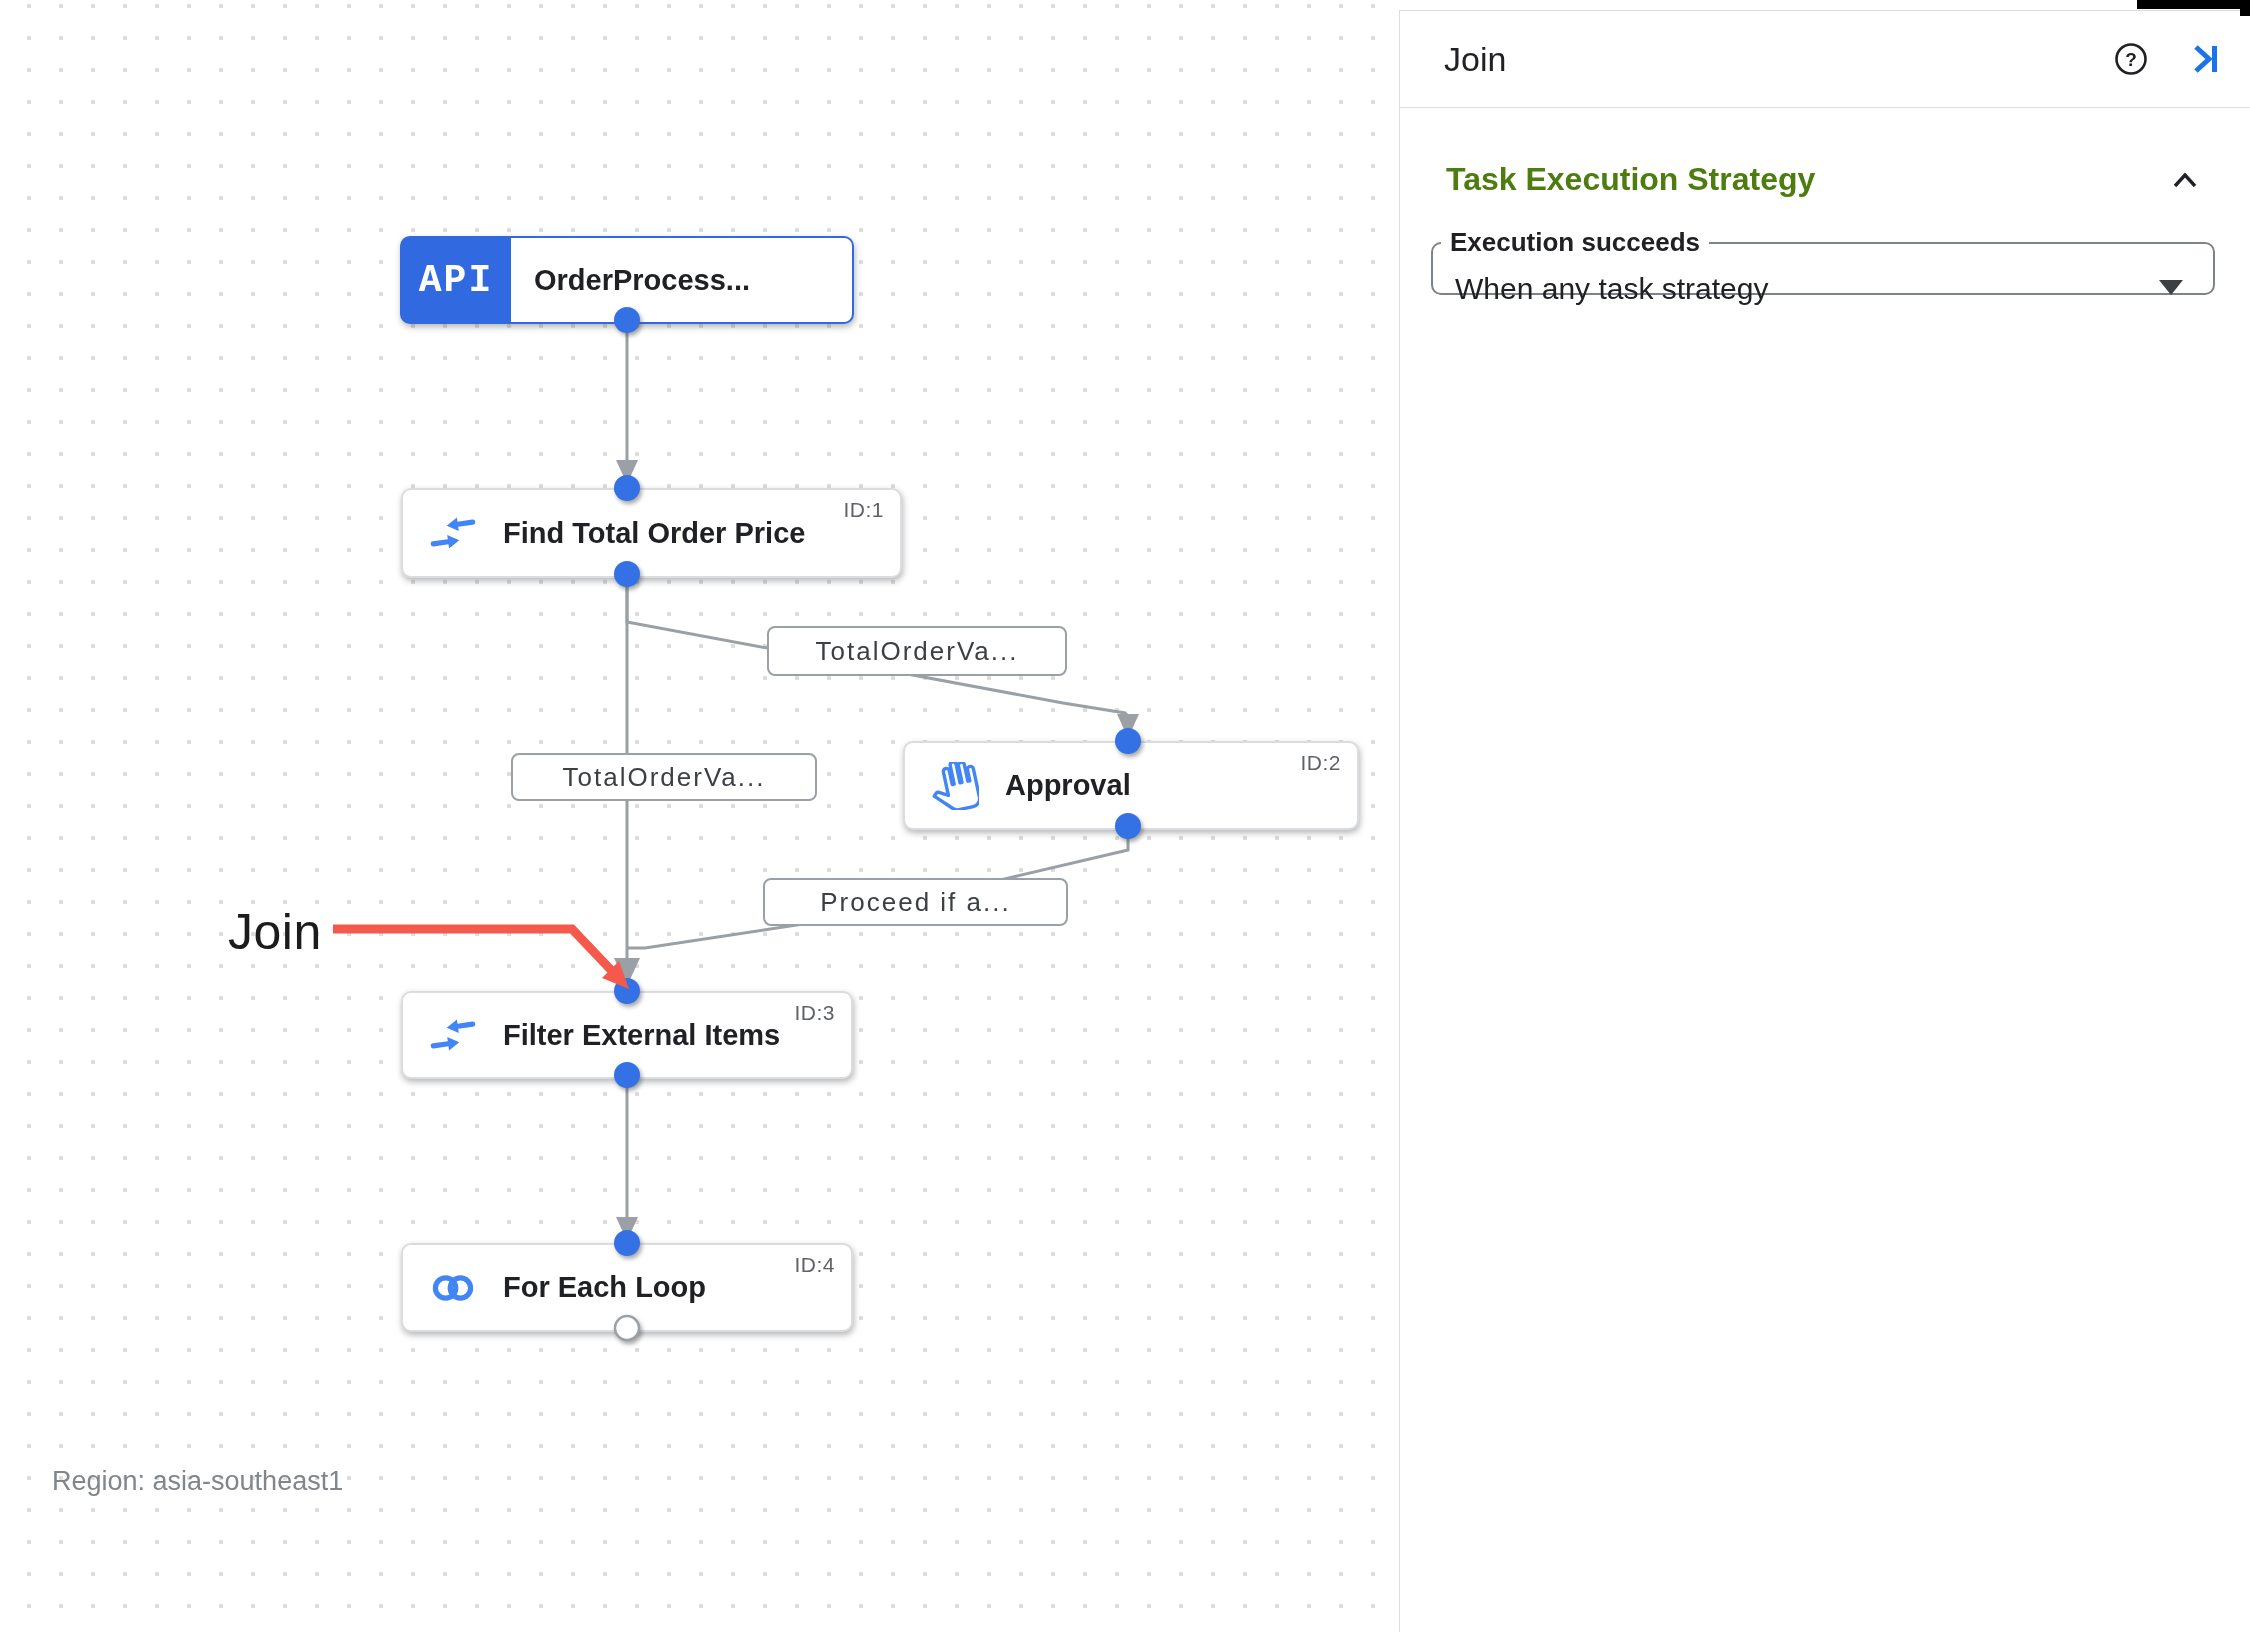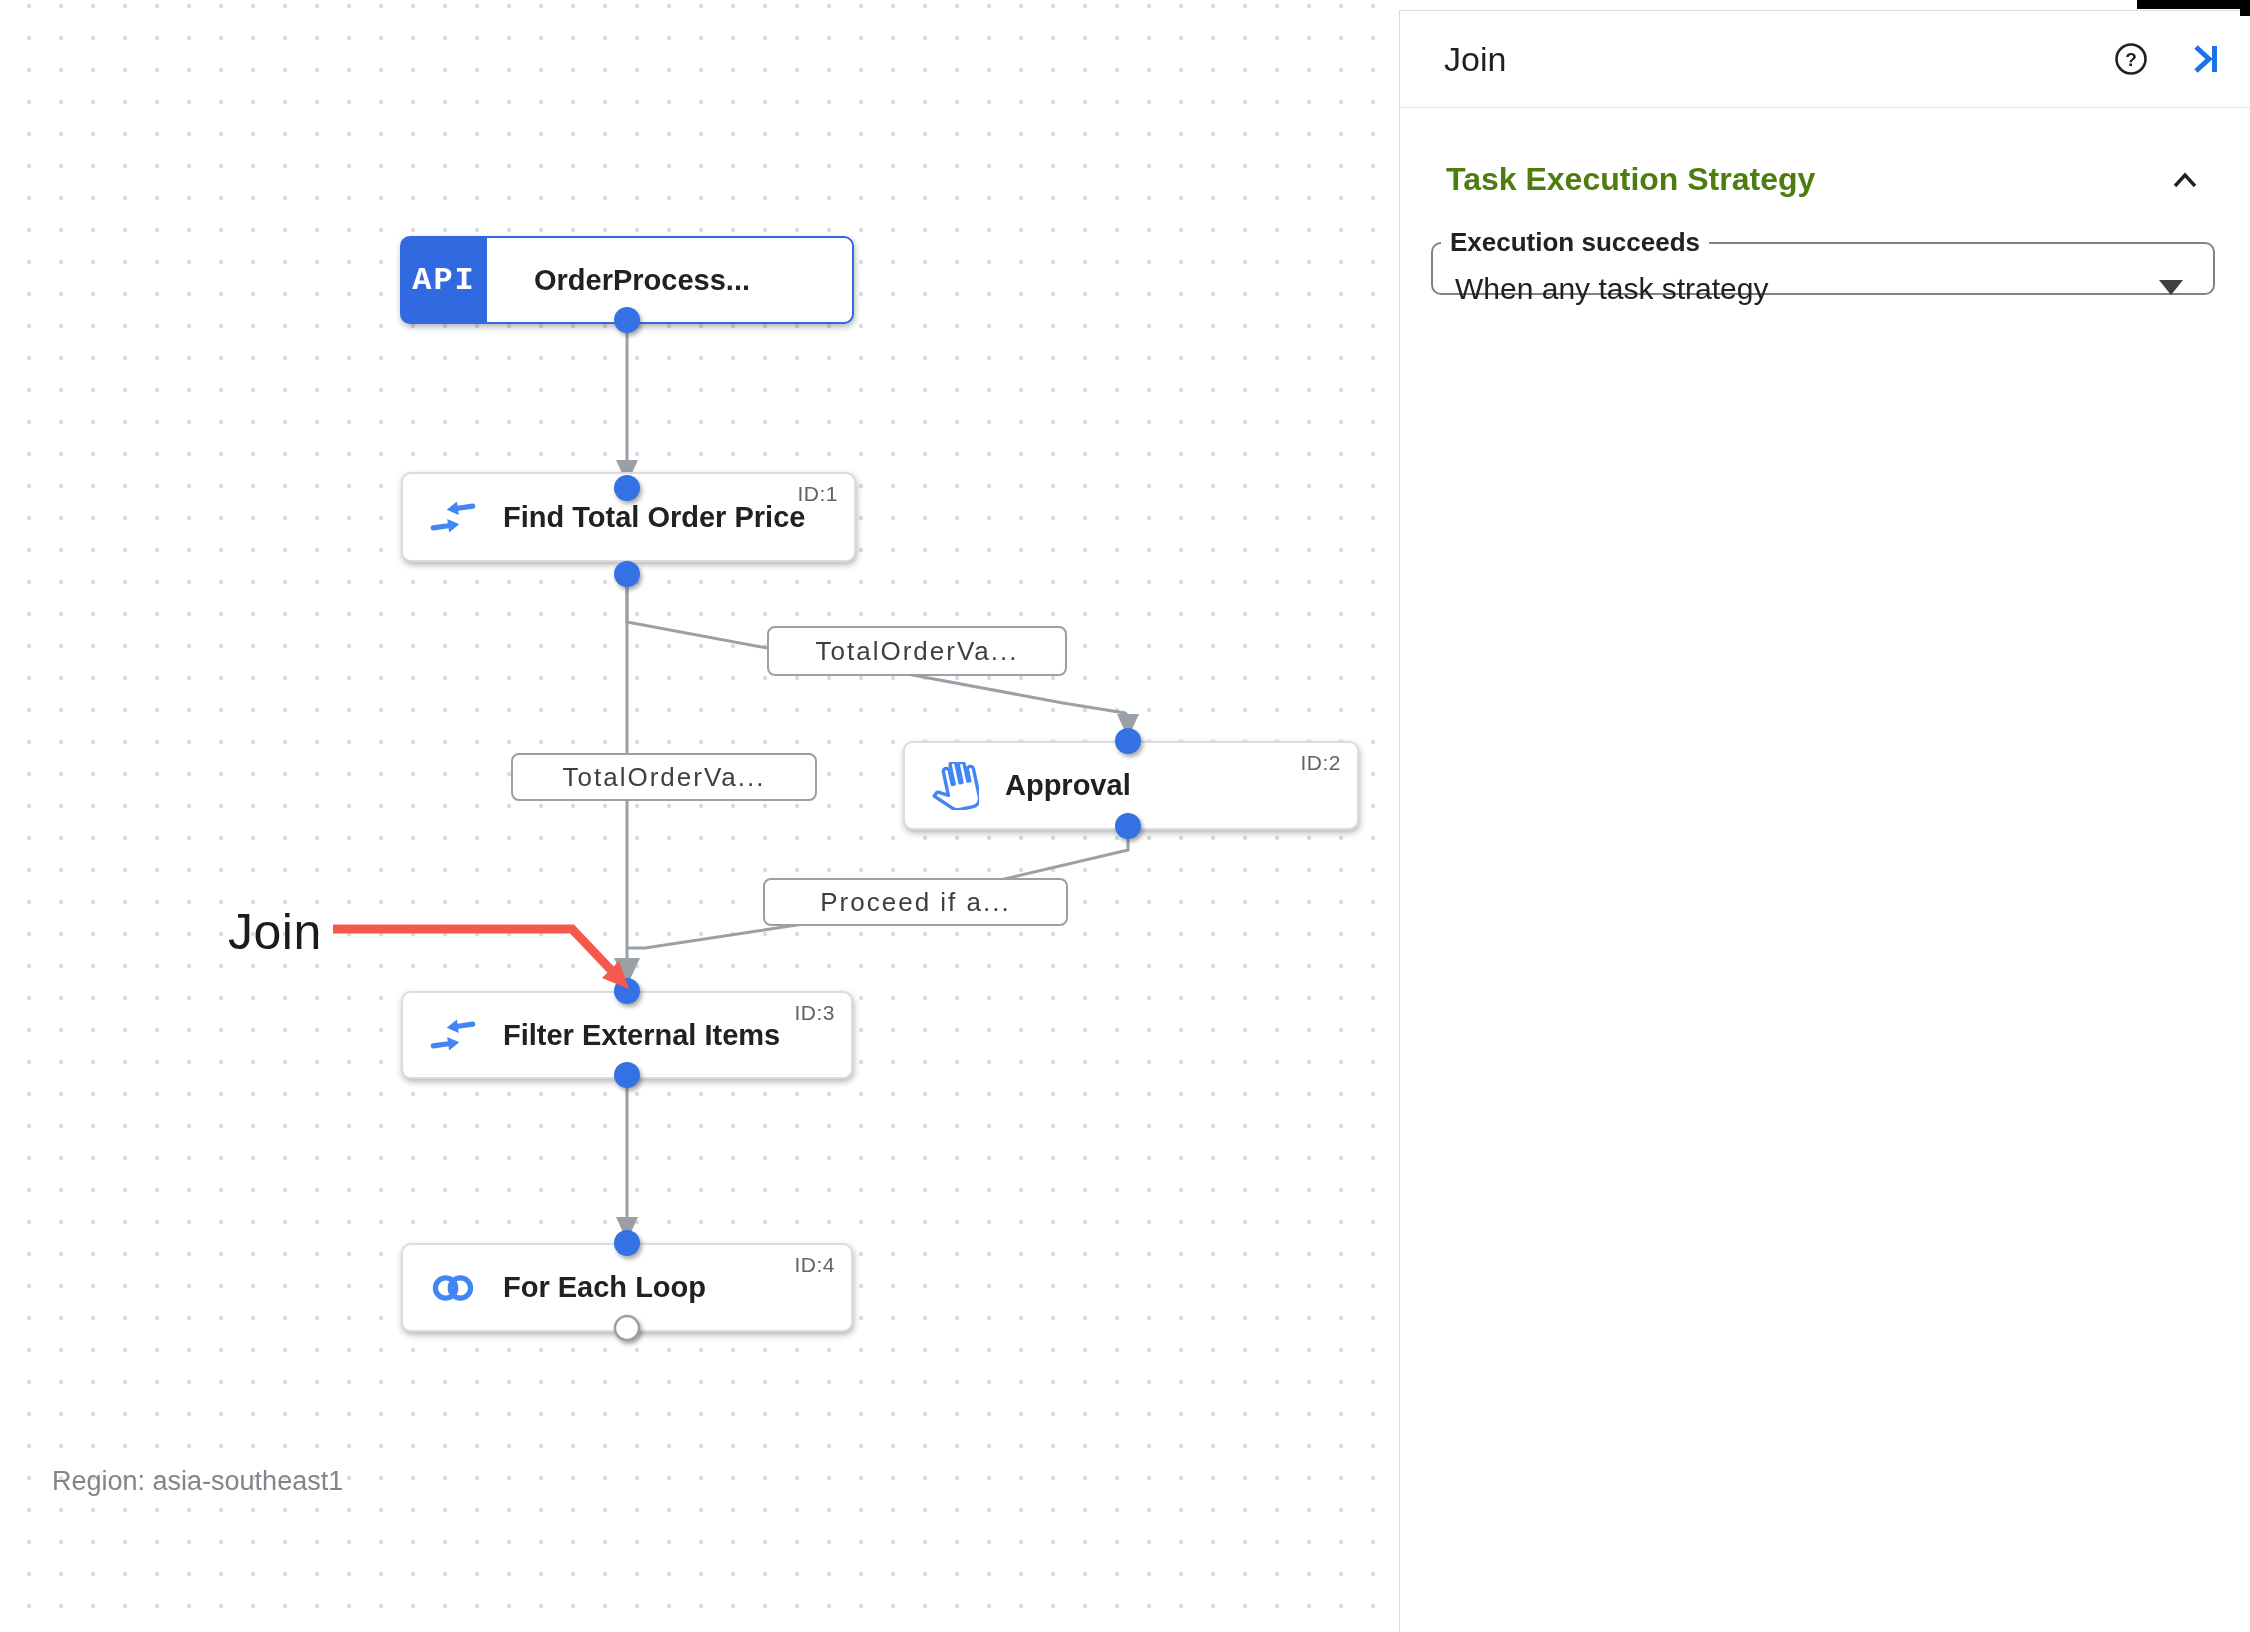--- a/index.html
+++ b/index.html
@@ -16,23 +16,23 @@
 
   .node{position:absolute;background:#fff;border:2px solid #dadce0;border-radius:10px;
     box-shadow:1px 3px 6px rgba(60,64,67,.38);z-index:3;}
   .node .nlabel{position:absolute;left:100px;top:0;height:100%;display:flex;align-items:center;
     font-size:29px;font-weight:700;color:#202124;white-space:nowrap;}
   .node .idbadge{position:absolute;top:8px;right:16px;font-size:21px;color:#5f6368;
     letter-spacing:.5px;font-weight:500;}
   .node .nicon{position:absolute;left:26px;top:50%;transform:translateY(-50%);width:48px;height:48px;}
 
   .trigger{border-color:#3169e0;}
-  .trigger .badge{position:absolute;left:-1px;top:-1px;bottom:-1px;width:86px;background:#3169e0;
+  .trigger .badge{position:absolute;left:-1px;top:-1px;bottom:-1px;width:110px;background:#3169e0;
     border-radius:8px 0 0 8px;display:flex;align-items:center;justify-content:center;
-    color:#fff;font-family:"Liberation Mono",monospace;font-weight:700;font-size:32px;letter-spacing:2px;}
+    color:#fff;font-family:"Liberation Mono",monospace;font-weight:700;font-size:38px;letter-spacing:2px;}
   .trigger .nlabel{left:120px;margin-left:12px;}
 
   .edge-label{position:absolute;background:#fff;border:2px solid #9aa0a6;border-radius:8px;
     display:flex;align-items:center;justify-content:center;z-index:3;
     font-size:26px;color:#3c4043;letter-spacing:2px;white-space:nowrap;}
 
   #annotation-text{position:absolute;left:228px;top:903px;font-size:50px;font-weight:500;
     color:#1c1c1c;z-index:6;letter-spacing:.5px;}
   #region-label{position:absolute;left:52px;top:1466px;font-size:27px;color:#80868b;z-index:2;}
 
@@ -81,21 +81,21 @@
         <polygon points="614,958 640,958 627,986"></polygon>
         <polygon points="616,1217 638,1217 627,1241"></polygon>
       </g>
     </svg>
 
     <div class="node trigger" style="left:400px;top:236px;width:450px;height:84px;">
       <div class="badge">API</div>
       <div class="nlabel">OrderProcess...</div>
     </div>
 
-    <div class="node" style="left:401px;top:472px;width:451px;height:86px;">
+    <div class="node" style="left:401px;top:488px;width:451px;height:86px;padding-left:46px;">
       <svg class="nicon" viewBox="0 0 24 24">
         <g transform="rotate(-8 12 12)" stroke="#4285f4" stroke-width="2.6" stroke-linecap="round" fill="#4285f4">
           <line x1="1.5" y1="16" x2="9" y2="16"></line>
           <polygon points="9,12.6 14.6,16 9,19.4" stroke="none"></polygon>
           <line x1="22.5" y1="8" x2="15" y2="8"></line>
           <polygon points="15,4.6 9.4,8 15,11.4" stroke="none"></polygon>
         </g>
       </svg>
       <div class="nlabel">Find Total Order Price</div>
       <div class="idbadge">ID:1</div>

